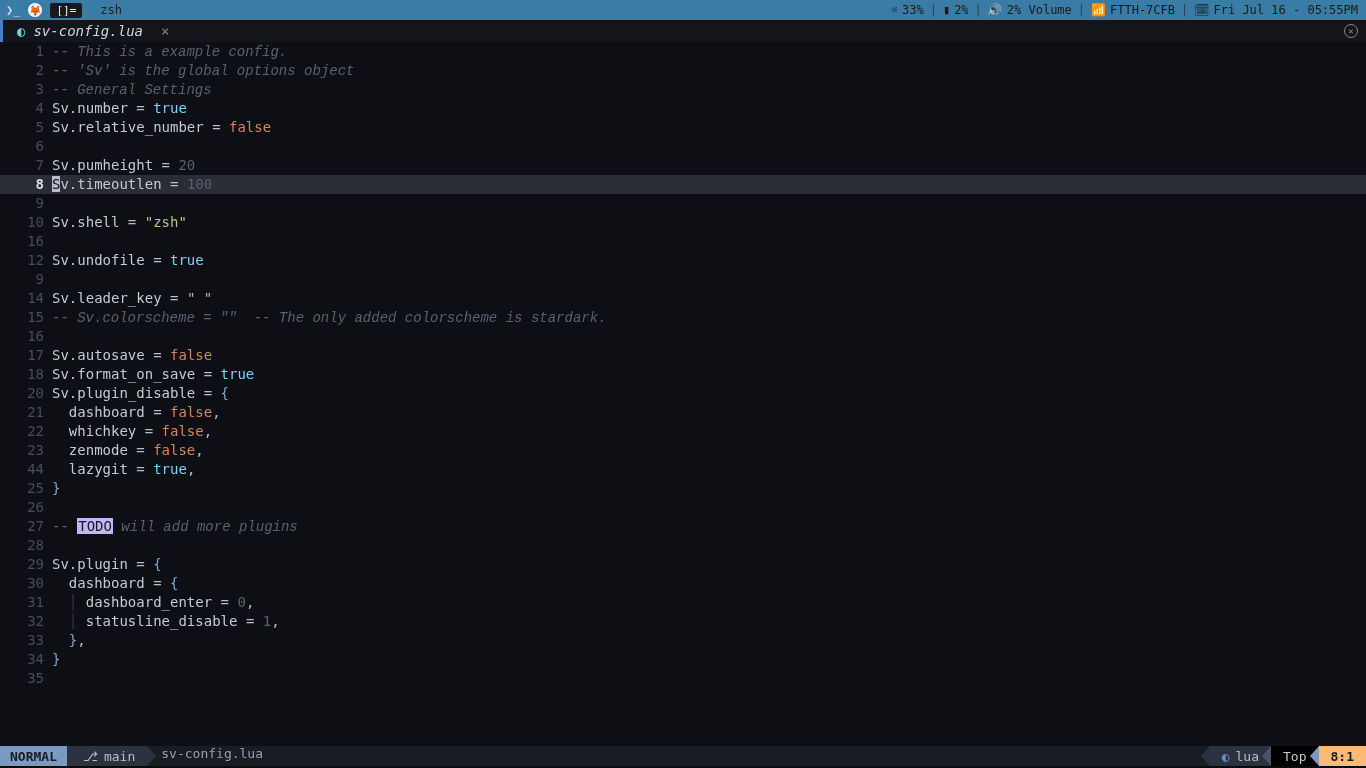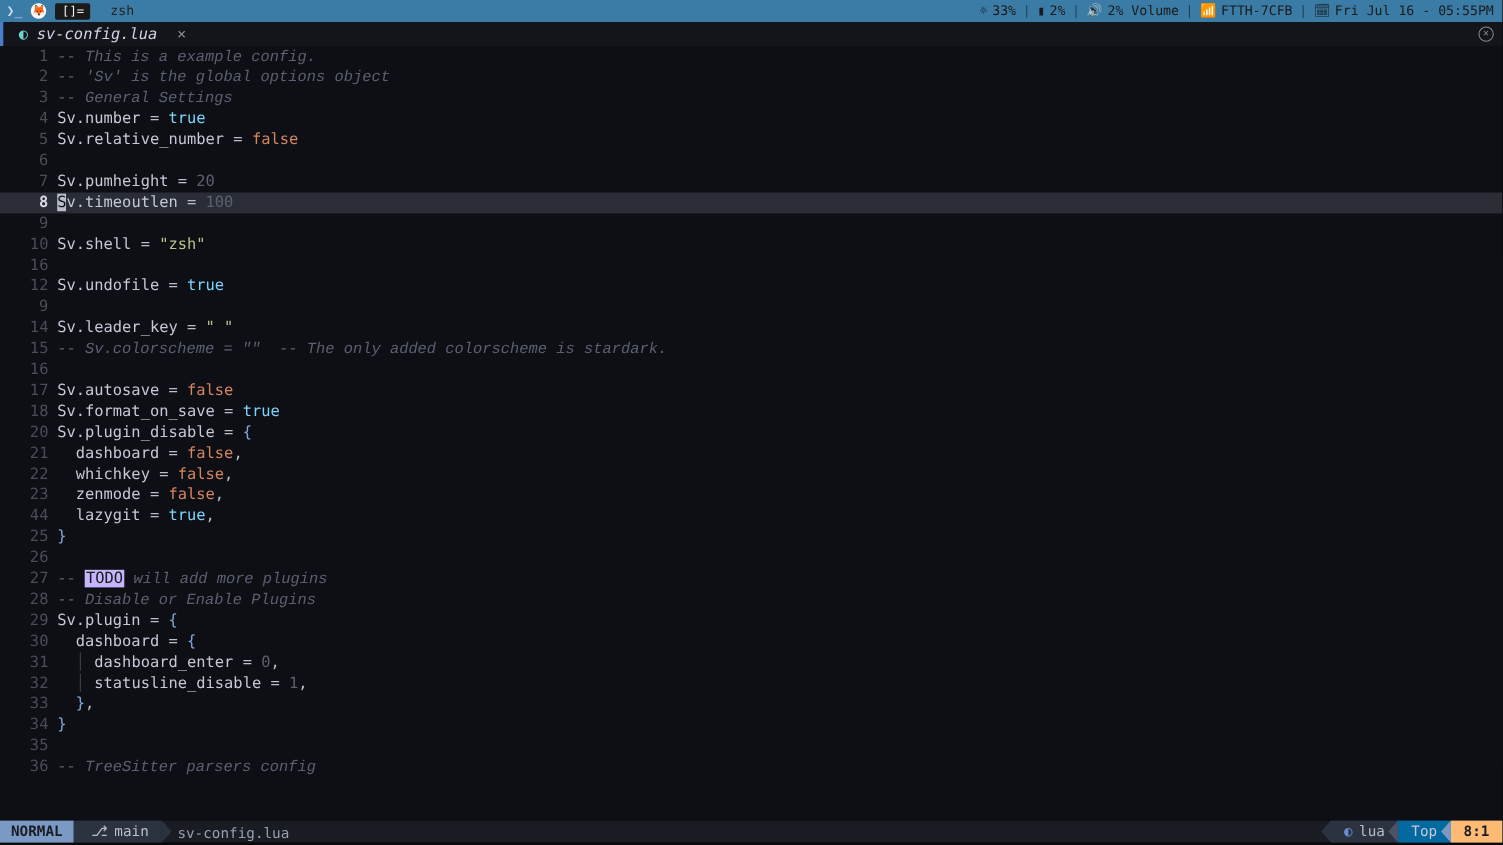--- a/index.html
+++ b/index.html
@@ -77,32 +77,32 @@
 .c-str { color:#b7c48a; }
 .c-brace { color:#7fa5d8; }
 .c-indent { color:#3a3d46; }
 .c-todo { background:#c4b5fd; color:#1a1a1a; font-weight:normal; font-style:normal; padding:0 1px;}
 .cursor-char { background:#b8bccb; color:#0d0f14; }
 
 .statusline {
   height: 20px;
   background: #1a1c24;
   display:flex;
-  align-items:flex-end;
+  align-items:flex-start;
   font-size:13px;
 }
 .sl-mode { background:#7a9ac4; color:#1a1c24; padding:0 10px; font-weight:bold; height:100%; display:flex; align-items:center; position:relative;}
 .sl-mode::after{ content:''; position:absolute; right:-9px; top:0; border-top:10px solid transparent; border-bottom:10px solid transparent; border-left:9px solid #7a9ac4; }
 .sl-branch { background:#2b3240; color:#b9bdcc; padding:0 12px 0 16px; height:100%; display:flex; align-items:center; gap:6px; position:relative;}
 .sl-branch::after{ content:''; position:absolute; right:-9px; top:0; border-top:10px solid transparent; border-bottom:10px solid transparent; border-left:9px solid #2b3240; }
 .sl-file { padding:0 14px; color:#9a9eb0; }
 .sl-right { margin-left:auto; display:flex; align-items:center; height:100%;}
 .sl-ft { background:#2b3240; color:#b9bdcc; padding:0 12px; height:100%; display:flex; align-items:center; gap:6px; position:relative;}
 .sl-ft::before{ content:''; position:absolute; left:-9px; top:0; border-top:10px solid transparent; border-bottom:10px solid transparent; border-right:9px solid #2b3240; }
-.sl-pct { background:#0369a1; color:#c5c8d6; padding:0 12px; height:100%; display:flex; align-items:center; position:relative;}
+.sl-pct { background:#000000; color:#c5c8d6; padding:0 12px; height:100%; display:flex; align-items:center; position:relative;}
 .sl-pct::before{ content:''; position:absolute; left:-9px; top:0; border-top:10px solid transparent; border-bottom:10px solid transparent; border-right:9px solid #4a5268; }
 .sl-pos { background:#fdba74; color:#1a1c24; padding:0 12px; height:100%; display:flex; align-items:center; font-weight:bold; position:relative;}
 .sl-pos::before{ content:''; position:absolute; left:-9px; top:0; border-top:10px solid transparent; border-bottom:10px solid transparent; border-right:9px solid #7a9ac4; }
 .bottom-gap { height:22px; background:#0a0a0a; }
 .lua-icon { color:#6a8dd4; }
 </style>
 </head>
 <body>
 
 <div class="topbar">
@@ -236,21 +236,20 @@
     <div class="line">
       <div class="gutter">26</div>
       <div class="code"></div>
     </div>
     <div class="line">
       <div class="gutter">27</div>
       <div class="code"><span class="c-comment">-- </span><span class="c-todo">TODO</span><span class="c-comment"> will add more plugins</span></div>
     </div>
     <div class="line">
       <div class="gutter">28</div>
-      <div class="code"><span class="c-comment">-- Disable or Enable Plugins</span></div>
     </div>
     <div class="line">
       <div class="gutter">29</div>
       <div class="code"><span class="c-ident">Sv.plugin </span><span class="c-op">= </span><span class="c-brace">{</span></div>
     </div>
     <div class="line">
       <div class="gutter">30</div>
       <div class="code"><span class="c-ident">  dashboard </span><span class="c-op">= </span><span class="c-brace">{</span></div>
     </div>
     <div class="line">
@@ -265,24 +264,20 @@
       <div class="gutter">33</div>
       <div class="code"><span class="c-ident">  </span><span class="c-brace">}</span><span class="c-op">,</span></div>
     </div>
     <div class="line">
       <div class="gutter">34</div>
       <div class="code"><span class="c-brace">}</span></div>
     </div>
     <div class="line">
       <div class="gutter">35</div>
       <div class="code"></div>
-    </div>
-    <div class="line">
-      <div class="gutter">36</div>
-      <div class="code"><span class="c-comment">-- TreeSitter parsers config</span></div>
     </div>
   </div>
 
 <div class="statusline">
   <div class="sl-mode">NORMAL</div>
   <div class="sl-branch">
     <span>⎇</span>
     <span>main</span>
   </div>
   <div class="sl-file">sv-config.lua</div>

